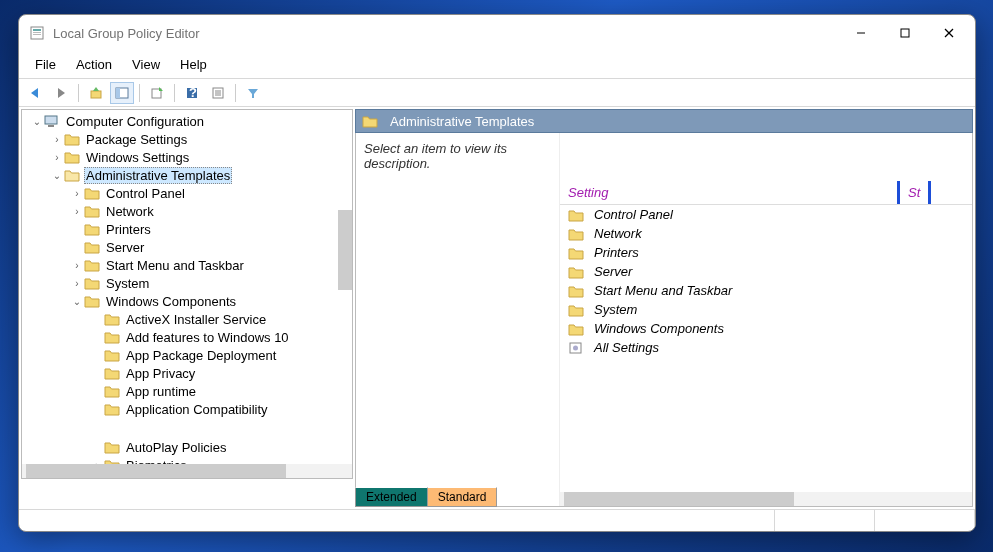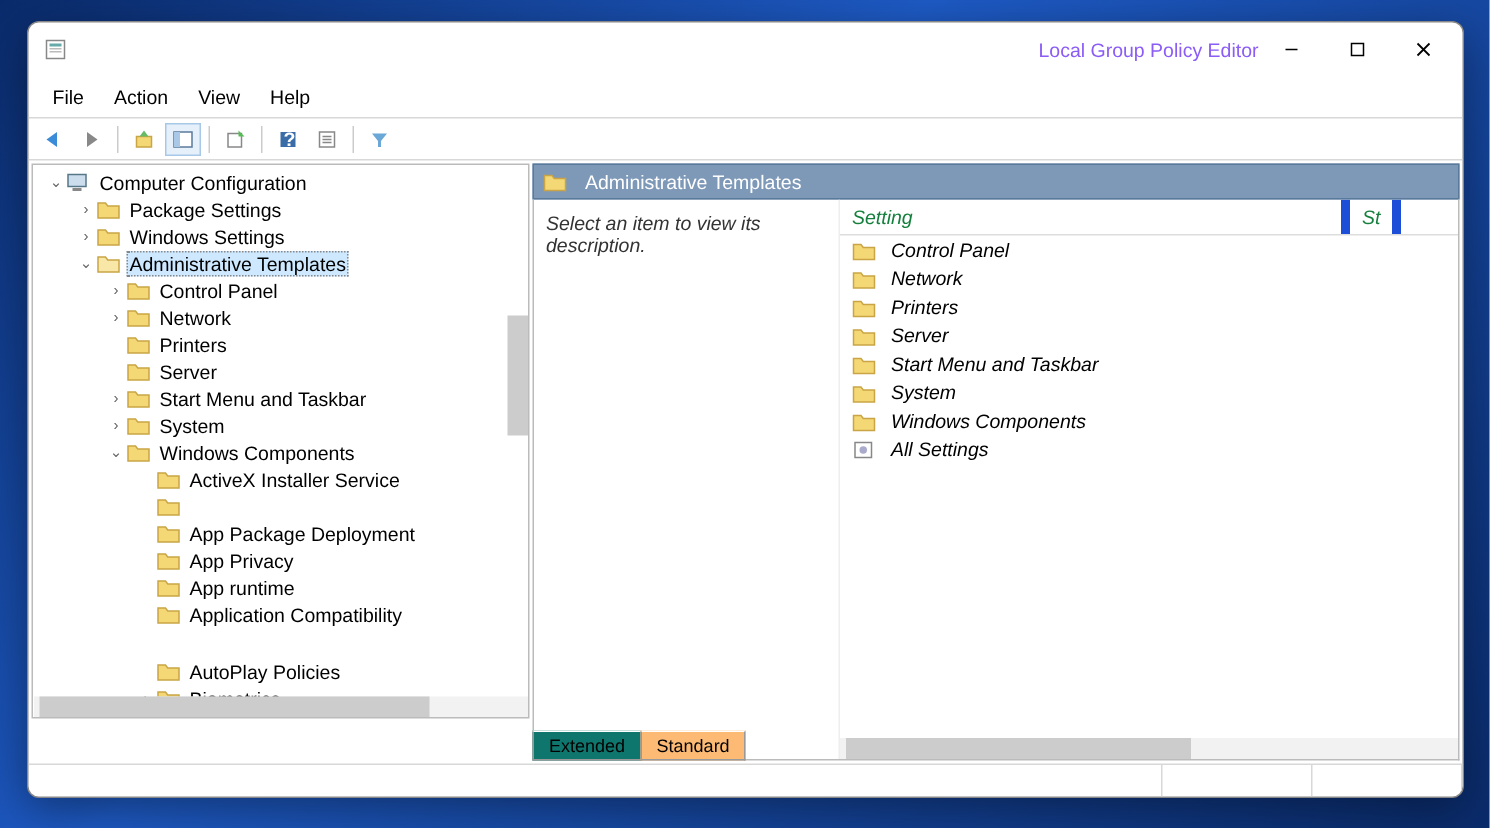--- a/index.html
+++ b/index.html
@@ -1,20 +1,20 @@
 <!DOCTYPE html>
 <html><head>
 <meta charset="utf-8">
 <style>
 * { box-sizing: border-box; margin: 0; padding: 0; font-family: "Segoe UI", Tahoma, sans-serif; font-size: 13px; }
 body { background: linear-gradient(135deg, #0a2b6b 0%, #1e5bc6 40%, #0a2b6b 100%); width: 993px; height: 552px; overflow: hidden; position: relative; }
 .window { position: absolute; left: 18px; top: 14px; width: 958px; height: 518px; background: #fff; border: 1px solid #888; border-radius: 8px; box-shadow: 0 8px 30px rgba(0,0,0,0.4); display: flex; flex-direction: column; overflow: hidden; }
 .titlebar { height: 36px; display: flex; align-items: center; padding: 0 4px 0 10px; }
 .titlebar .icon { width: 16px; height: 16px; margin-right: 8px; }
-.titlebar .title { flex: 1; color: #8b5cf6; text-align: right; }
+.titlebar .title { flex: 1; color: #737373; }
 .winbtn { width: 44px; height: 30px; display:flex; align-items:center; justify-content:center; }
 .menubar { height: 28px; border-bottom: 1px solid #d8d8d8; display:flex; align-items:center; padding:0 8px; gap:4px; }
 .menubar span { padding:2px 8px; }
 .toolbar { height: 28px; border-bottom:1px solid #d8d8d8; display:flex; align-items:center; padding:0 4px; gap:2px; }
 .tb-btn { width:24px; height:22px; display:flex; align-items:center; justify-content:center; border:1px solid transparent; }
 .tb-sep { width:1px; height:18px; background:#ccc; margin:0 3px; }
 .content { flex:1; display:flex; overflow:hidden; }
 .tree-pane { width: 332px; border:1px solid #bbb; margin:2px 2px 30px 2px; overflow:auto; position:relative; }
 .tree { padding:2px 0 8px 0; }
 .tree-item { display:flex; align-items:center; height:18px; white-space:nowrap; }
@@ -24,21 +24,21 @@
 .label { padding:0 2px; }
 .tree-scroll-thumb-v { position:absolute; right:0; top:100px; width:14px; height:80px; background:#ccc; }
 .tree-scroll-h { position:absolute; bottom:0; left:0; right:0; height:14px; background:#f2f2f2; }
 .tree-scroll-thumb-h { height:14px; background:#ccc; width:260px; margin-left:4px; }
 .right-pane { flex:1; display:flex; flex-direction:column; margin:2px 2px 2px 0; position:relative; }
 .right-header { background:#7e99b8; color:#fff; height:24px; display:flex; align-items:center; padding:0 6px; gap:8px; border:1px solid #5a7a9c; }
 .right-body { flex:1; display:flex; border:1px solid #bbb; border-top:none; overflow:hidden;font-style:italic; }
 .desc-col { width:204px; padding:8px; color:#333; border-right:1px solid #eee; }
 .list-col { flex:1; display:flex; flex-direction:column; overflow:hidden; position:relative;}
 .list-header { display:flex; border-bottom:1px solid #ddd; }
-.list-header .col { padding:4px 8px; border-right:6px solid #1d4ed8; color:#15803d; }
+.list-header .col { padding:4px 8px; border-right:3px solid #1d4ed8; color:#a21caf;margin-top:48px; }
 .list-header .col:first-child { width:340px; }
 .list-row { display:flex; align-items:center; padding:1px 8px; gap:6px; height:19px; }
 .list-scroll-h { position:absolute; bottom:0; left:0; right:0; height:14px; background:#f2f2f2; }
 .list-scroll-thumb-h { height:14px; background:#ccc; width:230px; margin-left:4px; }
 .tabs-footer { position:absolute; left:0; bottom:0; display:flex; height:22px; align-items:flex-end; }
 .tab-f { border:1px solid #999; border-top:1px solid #fff; background:#fdba74; padding:0 10px; height:20px; line-height:18px; margin-right:-1px; font-size:12px; }
 .tab-f.active { background:#0f766e; border-top:1px solid #fff; }
 .statusbar { height:22px; border-top:1px solid #d8d8d8; display:flex; }
 .statusbar div { border-right:1px solid #d8d8d8; }
 .statusbar .s1 { flex:1; }
@@ -256,20 +256,21 @@
             </span>
             <span class="label">ActiveX Installer Service</span>
           </div>
         <div class="tree-item" style="padding-left:68px;">
             <span class="expander"></span>
             <span class="folder-icon">
               <svg width="16" height="14">
                 <path d="M1,3 h5 l1.5,2 H15 v8 H1 z" fill="#f4d875" stroke="#c9a545"></path>
               </svg>
             </span>
+            <span class="label">Add features to Windows 10</span>
           </div>
         <div class="tree-item" style="padding-left:68px;">
             <span class="expander"></span>
             <span class="folder-icon">
               <svg width="16" height="14">
                 <path d="M1,3 h5 l1.5,2 H15 v8 H1 z" fill="#f4d875" stroke="#c9a545"></path>
               </svg>
             </span>
             <span class="label">App Package Deployment</span>
           </div>

